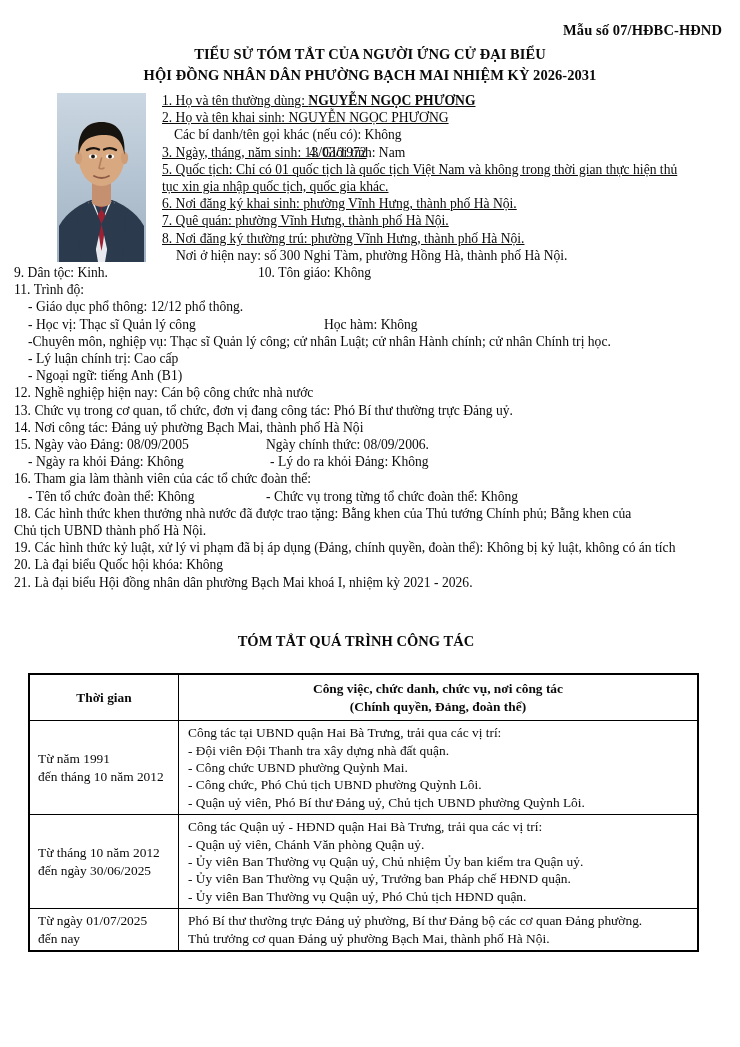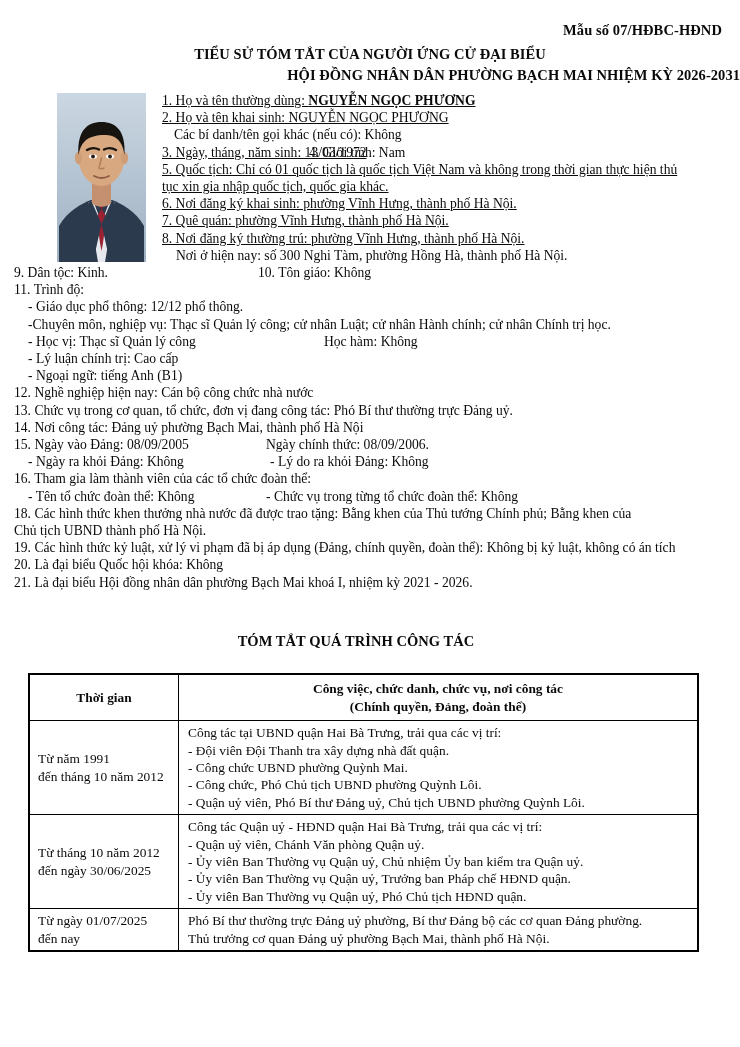--- a/index.html
+++ b/index.html
@@ -38,21 +38,21 @@
     top: 44px;
     left: 0;
     width: 740px;
     text-align: center;
     font-size: 14.5px;
     font-weight: bold;
     line-height: 1.42;
     letter-spacing: .05px;
   }
   .doc-title .l1 { display:block; }
-  .doc-title .l2 { display:block;text-align:right; }
+  .doc-title .l2 { display:block; }
 
   
   .photo {
     position: absolute;
     left: 57px;
     top: 93px;
     width: 89px;
     height: 169px;
     overflow: hidden;
     background: #b9c6d2;
@@ -206,22 +206,22 @@
 
     <div class="ln indent-photo">6. Nơi đăng ký khai sinh: phường Vĩnh Hưng, thành phố Hà Nội.</div>
     <div class="ln indent-photo">7. Quê quán: phường Vĩnh Hưng, thành phố Hà Nội.</div>
     <div class="ln indent-photo">8. Nơi đăng ký thường trú: phường Vĩnh Hưng, thành phố Hà Nội.</div>
     <div class="ln hang2">Nơi ở hiện nay: số 300 Nghi Tàm, phường Hồng Hà, thành phố Hà Nội.</div>
 
     <div class="ln two-col"><span>9. Dân tộc: Kinh.</span><span class="c2" style="left:244px">10. Tôn giáo: Không</span></div>
 
     <div class="ln">11. Trình độ:</div>
     <div class="ln hang">- Giáo dục phổ thông: 12/12 phổ thông.</div>
+    <div class="ln hang two-col"><span>- Học vị: Thạc sĩ Quản lý công</span><span class="c2" style="left:310px">Học hàm: Không</span></div>
     <div class="ln hang">-Chuyên môn, nghiệp vụ: Thạc sĩ Quản lý công; cử nhân Luật; cử nhân Hành chính; cử nhân Chính trị học.</div>
-    <div class="ln hang two-col"><span>- Học vị: Thạc sĩ Quản lý công</span><span class="c2" style="left:310px">Học hàm: Không</span></div>
     <div class="ln hang">- Lý luận chính trị: Cao cấp</div>
     <div class="ln hang">- Ngoại ngữ: tiếng Anh (B1)</div>
 
     <div class="ln">12. Nghề nghiệp hiện nay: Cán bộ công chức nhà nước</div>
     <div class="ln">13. Chức vụ trong cơ quan, tổ chức, đơn vị đang công tác: Phó Bí thư thường trực Đảng uỷ.</div>
     <div class="ln">14. Nơi công tác: Đảng uỷ phường Bạch Mai, thành phố Hà Nội</div>
 
     <div class="ln two-col"><span>15. Ngày vào Đảng: 08/09/2005</span><span class="c2" style="left:252px">Ngày chính thức: 08/09/2006.</span></div>
     <div class="ln hang two-col"><span>- Ngày ra khỏi Đảng: Không</span><span class="c2" style="left:256px">- Lý do ra khỏi Đảng: Không</span></div>
 

